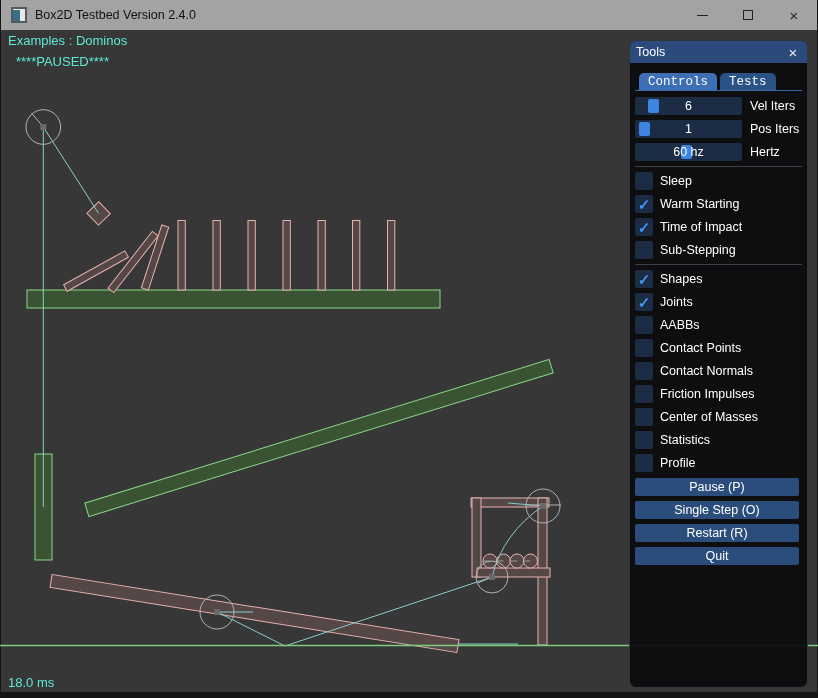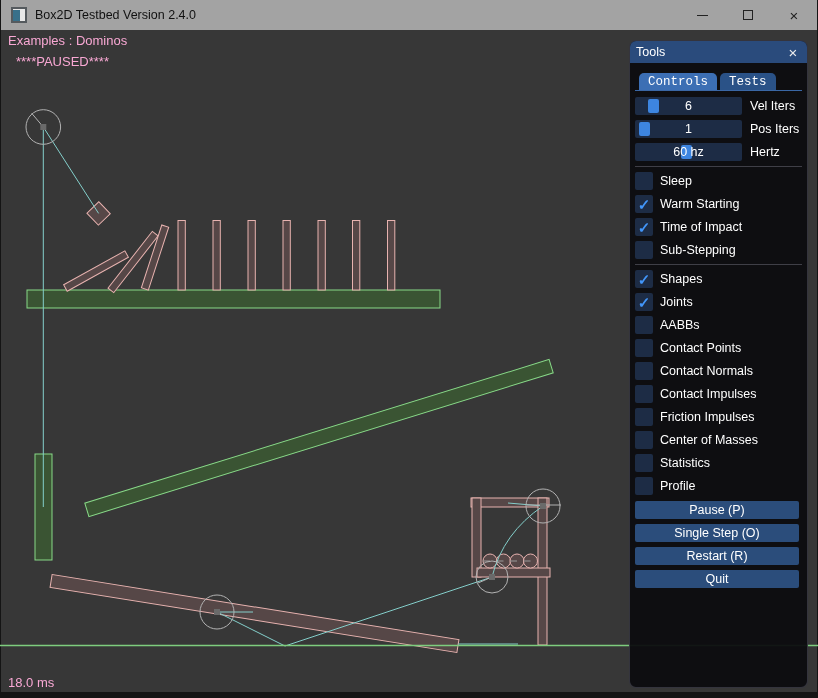--- a/index.html
+++ b/index.html
@@ -14,21 +14,21 @@
               position:relative; }
   .app-icon::before { content:""; position:absolute; left:0; top:1px; bottom:0; width:7px; background:#38708a; }
   .win-title { margin-left:8px; font-size:12.5px; color:#111; }
   .win-btns { margin-left:auto; display:flex; height:100%; }
   .win-btn { width:46px; height:100%; display:flex; align-items:center; justify-content:center; color:#222; }
   .glyph-min { width:11px; height:0; border-top:1px solid #222; display:block; }
   .glyph-max { width:10px; height:10px; border:1px solid #222; display:block; }
   .glyph-close { font-size:15px; line-height:1; color:#222; }
 
   
-  .hud { position:absolute; color:#f9a8d4; font-size:13px; }
+  .hud { position:absolute; color:#5eead4; font-size:13px; }
   .hud.examples { left:8px; top:33px; }
   .hud.paused   { left:16px; top:54px; }
   .hud.frametime{ left:8px; top:675px; }
 
   #scene { position:absolute; left:0; top:0; }
 
   .bottom-strip { position:absolute; left:0; right:0; bottom:0; height:6px; background:#141414; }
 
   
   .panel { position:absolute; left:629px; top:40px; width:179px; height:648px;
@@ -235,24 +235,20 @@
           <div class="crow">
             <div class="cbox"></div>
             <span class="clbl">Contact Points</span>
           </div>
           <div class="crow">
             <div class="cbox"></div>
             <span class="clbl">Contact Normals</span>
           </div>
           <div class="crow">
             <div class="cbox"></div>
-            <span class="clbl">Contact Impulses</span>
-          </div>
-          <div class="crow">
-            <div class="cbox"></div>
             <span class="clbl">Friction Impulses</span>
           </div>
           <div class="crow">
             <div class="cbox"></div>
             <span class="clbl">Center of Masses</span>
           </div>
           <div class="crow">
             <div class="cbox"></div>
             <span class="clbl">Statistics</span>
           </div>

